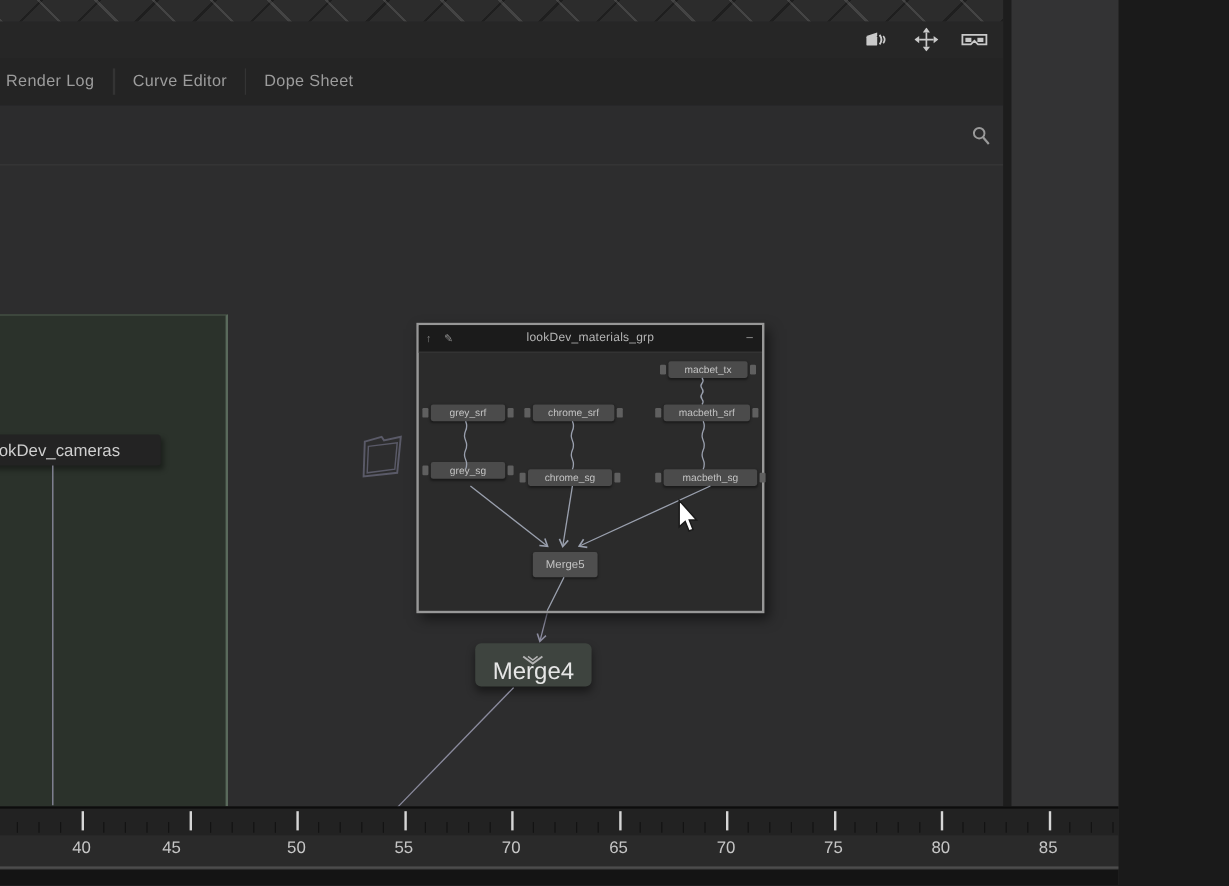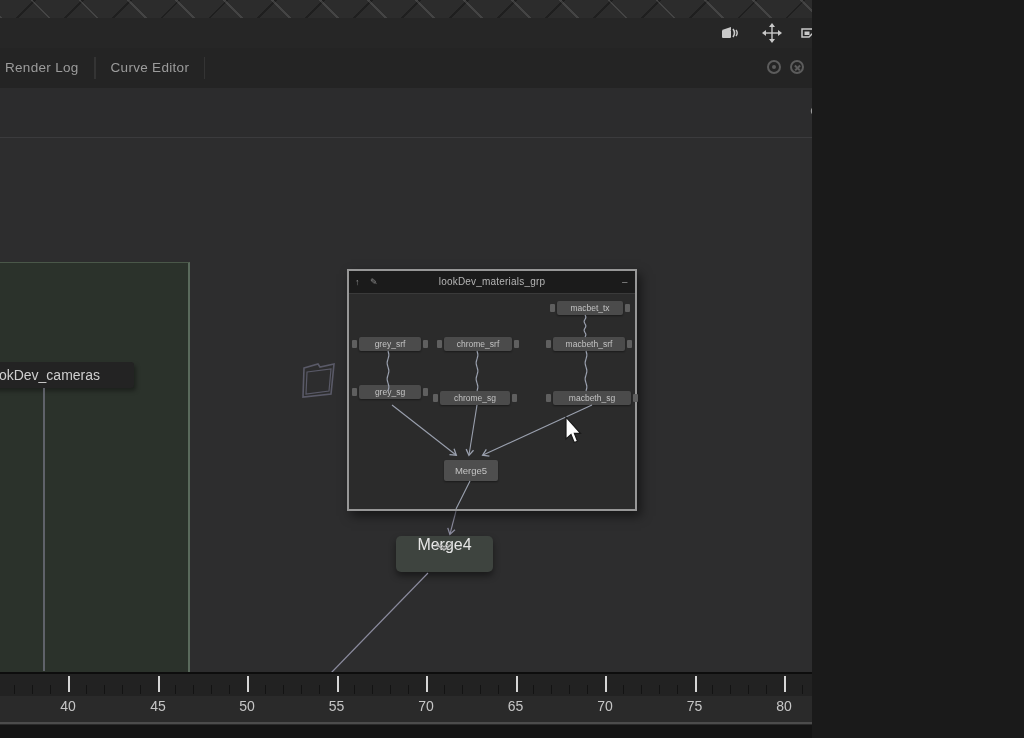--- a/index.html
+++ b/index.html
@@ -1,16 +1,16 @@
 <!DOCTYPE html>
 <html><head>
 <meta charset="utf-8">
 <style>
   html,body{margin:0;padding:0;background:#1a1a1a;}
-  .screen{position:relative;width:812px;height:738px;overflow:hidden;
+  .screen{position:relative;width:932px;height:738px;overflow:hidden;
     font-family:"Liberation Sans","DejaVu Sans",sans-serif;background:#2d2d2e;}
   
   .pattern-strip{position:absolute;left:0;top:0;width:836px;height:18px;background:#2c2c2c;
     background-image:repeating-linear-gradient(45deg,rgba(130,130,130,.28) 0 2px,transparent 2px 34px),
                      repeating-linear-gradient(-45deg,rgba(20,20,20,.55) 0 2px,transparent 2px 34px);}
   .icon-bar{position:absolute;left:0;top:18px;width:836px;height:30px;background:#262626;
     display:flex;align-items:center;justify-content:flex-end;gap:16px;padding-right:12px;box-sizing:border-box;}
   .tbicon{width:24px;height:18px;display:flex;align-items:center;justify-content:center;cursor:default;}
   .tab-bar{position:absolute;left:0;top:48px;width:836px;height:40px;background:#242424;display:flex;align-items:stretch;}
   .tab{line-height:40px;padding:0 15px;font-size:13.5px;color:#9c9c9c;letter-spacing:.3px;white-space:nowrap;}
@@ -28,22 +28,22 @@
   .netbox-cameras{position:absolute;left:0;top:124px;width:190px;height:410px;background:#2b322b;
     border-top:1px solid #4a5749;border-right:2px solid #5a6a5c;box-sizing:border-box;}
   .netbox-materials{position:absolute;left:263px;top:124px;width:572px;height:410px;background:#34343e;
     border:1px solid #50505f;border-bottom:none;box-sizing:border-box;}
   .materials-label{position:absolute;left:7px;top:12px;font-size:17px;color:#b8b8c2;}
   .folder-icon{position:absolute;left:298px;top:222px;}
   .node-cameras{position:absolute;left:-22px;top:224px;width:156px;height:26px;background:#232323;
     border-radius:3px;color:#cfcfcf;font-size:14px;line-height:26px;padding-left:10px;box-sizing:border-box;
     box-shadow:2px 3px 4px rgba(0,0,0,.35);}
   .node-merge4{position:absolute;left:396px;top:398px;width:97px;height:36px;background:#3e443f;
-    border-radius:5px;box-shadow:0 4px 7px rgba(0,0,0,.45);color:#e6e6e6;font-size:16px;
-    display:flex;align-items:flex-end;justify-content:center;padding-bottom:18px;box-sizing:border-box;}
+    border-radius:5px;box-shadow:0 4px 7px rgba(0,0,0,.45);color:#e6e6e6;font-size:20px;
+    display:flex;align-items:flex-end;justify-content:center;padding-bottom:0;box-sizing:border-box;}
   .merge4-chev{position:absolute;left:38px;top:2px;}
   
   .float-panel{position:absolute;left:347px;top:269px;width:290px;height:242px;background:#2b2b2b;
     border:2px solid #979797;box-sizing:border-box;box-shadow:4px 5px 10px rgba(0,0,0,.5);z-index:30;}
   .fp-title{height:22px;background:#1b1b1b;border-bottom:1px solid #3a3a3a;position:relative;
     color:#b5b5b5;font-size:10px;text-align:center;line-height:22px;letter-spacing:.2px;}
   .fp-left-icons{position:absolute;left:6px;top:0;font-size:9px;color:#8d8d8d;letter-spacing:4px;}
   .fp-min{position:absolute;right:7px;top:0;color:#8d8d8d;font-size:11px;}
   .pnode{position:absolute;background:#4b4b4b;border-radius:2px;color:#c3c3c3;font-size:8.5px;
     display:flex;align-items:center;justify-content:center;z-index:40;box-shadow:0 1px 2px rgba(0,0,0,.4);}
@@ -105,20 +105,21 @@
       </svg>
     </span>
   </div>
 
   <div class="tab-bar">
     <div class="tab">Render Log</div>
     <div class="tabsep"></div>
     <div class="tabsep"></div>
     <div class="tab">Curve Editor</div>
     <div class="tabsep"></div>
+    <div class="tab">Dope Sheet</div>
   </div>
 
   <div class="pane-btns">
     <div class="cbtn">
         <div class="dot"></div>
       </div>
     <div class="cbtn">
         <div class="x1"></div>
         <div class="x2"></div>
       </div>
@@ -255,21 +256,21 @@
         <div class="tick-minor" style="left: 891.4px;"></div>
         <div class="tick-minor" style="left: 909.3px;"></div>
         <div class="tick-minor" style="left: 927.2px;"></div>
         <div class="tick-minor" style="left: 945.1px;"></div>
         <div class="tick-major" style="left: 963px;"></div>
         <div class="tick-minor" style="left: 980.9px;"></div>
         <div class="tick-minor" style="left: 998.8px;"></div>
         <div class="tick-minor" style="left: 1016.7px;"></div>
       </div>
     <div class="tl-label" style="left: 68px;">40</div>
-      <div class="tl-label" style="left: 158px;">45</div>
+      <div class="tl-label" style="left: 143px;">45</div>
       <div class="tl-label" style="left: 247px;">50</div>
       <div class="tl-label" style="left: 336.5px;">55</div>
       <div class="tl-label" style="left: 426px;">70</div>
       <div class="tl-label" style="left: 515.5px;">65</div>
       <div class="tl-label" style="left: 605px;">70</div>
       <div class="tl-label" style="left: 694.5px;">75</div>
       <div class="tl-label" style="left: 784px;">80</div>
       <div class="tl-label" style="left: 873.5px;">85</div>
       <div class="tl-label" style="left: 963px;">90</div>
       <div id="tl-labels"></div>

